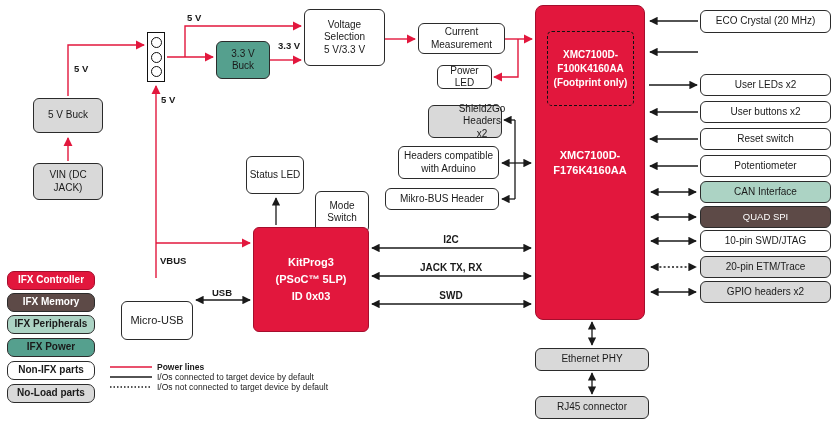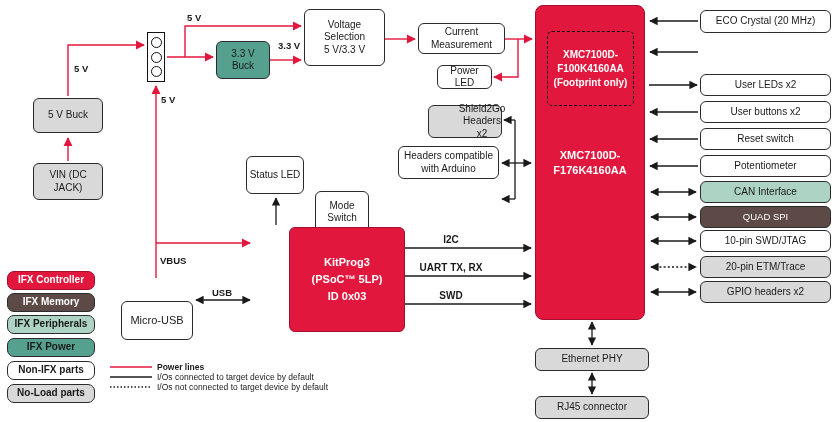--- a/index.html
+++ b/index.html
@@ -120,29 +120,32 @@
     </div>
 
   <div class="box fill-gray" style="left:428px;top:105px;width:74px;height:33px;padding-left:36px;">
     <span>Shield2Go</span>
     <span>Headers x2</span>
   </div>
   <div class="box" style="left:398px;top:146px;width:101px;height:33px;">
     <span>Headers compatible</span>
     <span>with Arduino</span>
   </div>
+  <div class="box" style="left:385px;top:188px;width:114px;height:22px;">
+      <span>Mikro-BUS Header</span>
+    </div>
 
   <div class="box" style="left:246px;top:156px;width:58px;height:38px;">
       <span>Status LED</span>
     </div>
   <div class="box" style="left:315px;top:155px;width:54px;height:42px;margin-top:36px;">
     <span>Mode</span>
     <span>Switch</span>
   </div>
-  <div class="box fill-red kitprog" style="left:253px;top:227px;width:116px;height:105px;margin-left:36px;">
+  <div class="box fill-red kitprog" style="left:253px;top:227px;width:116px;height:105px;">
     <span>KitProg3</span>
     <span>(PSoC™ 5LP)</span>
     <span>ID 0x03</span>
   </div>
   <div class="box" style="left:121px;top:280px;width:72px;height:39px;font-size:11px;margin-top:21px;">
       <span>Micro-USB</span>
     </div>
 
   <div class="box fill-red mcu" style="left:535px;top:5px;width:110px;height:315px;">
     <div class="mcu-footprint">
@@ -194,21 +197,21 @@
       <span>GPIO headers x2</span>
     </div>
 
   <span class="wlabel" style="left:74px;top:63px;">5 V</span>
   <span class="wlabel" style="left:187px;top:12px;">5 V</span>
   <span class="wlabel" style="left:161px;top:94px;">5 V</span>
   <span class="wlabel" style="left:278px;top:40px;">3.3 V</span>
   <span class="wlabel" style="left:160px;top:255px;">VBUS</span>
   <span class="wlabel" style="left:212px;top:287px;">USB</span>
   <span class="buslabel" style="left:421px;top:234px;width:60px;">I2C</span>
-  <span class="buslabel" style="left:396px;top:262px;width:110px;">UART TX, RX</span>
+  <span class="buslabel" style="left:396px;top:262px;width:110px;">JACK TX, RX</span>
   <span class="buslabel" style="left:421px;top:290px;width:60px;">SWD</span>
 
   <div class="box fill-red legend-box" style="left:7px;top:271px;width:88px;height:19px;">
       <span>IFX Controller</span>
     </div>
   <div class="box fill-maroon legend-box" style="left:7px;top:293px;width:88px;height:19px;font-weight:bold;">
       <span>IFX Memory</span>
     </div>
   <div class="box fill-teal-light legend-box" style="left:7px;top:315px;width:88px;height:19px;">
       <span>IFX Peripherals</span>

